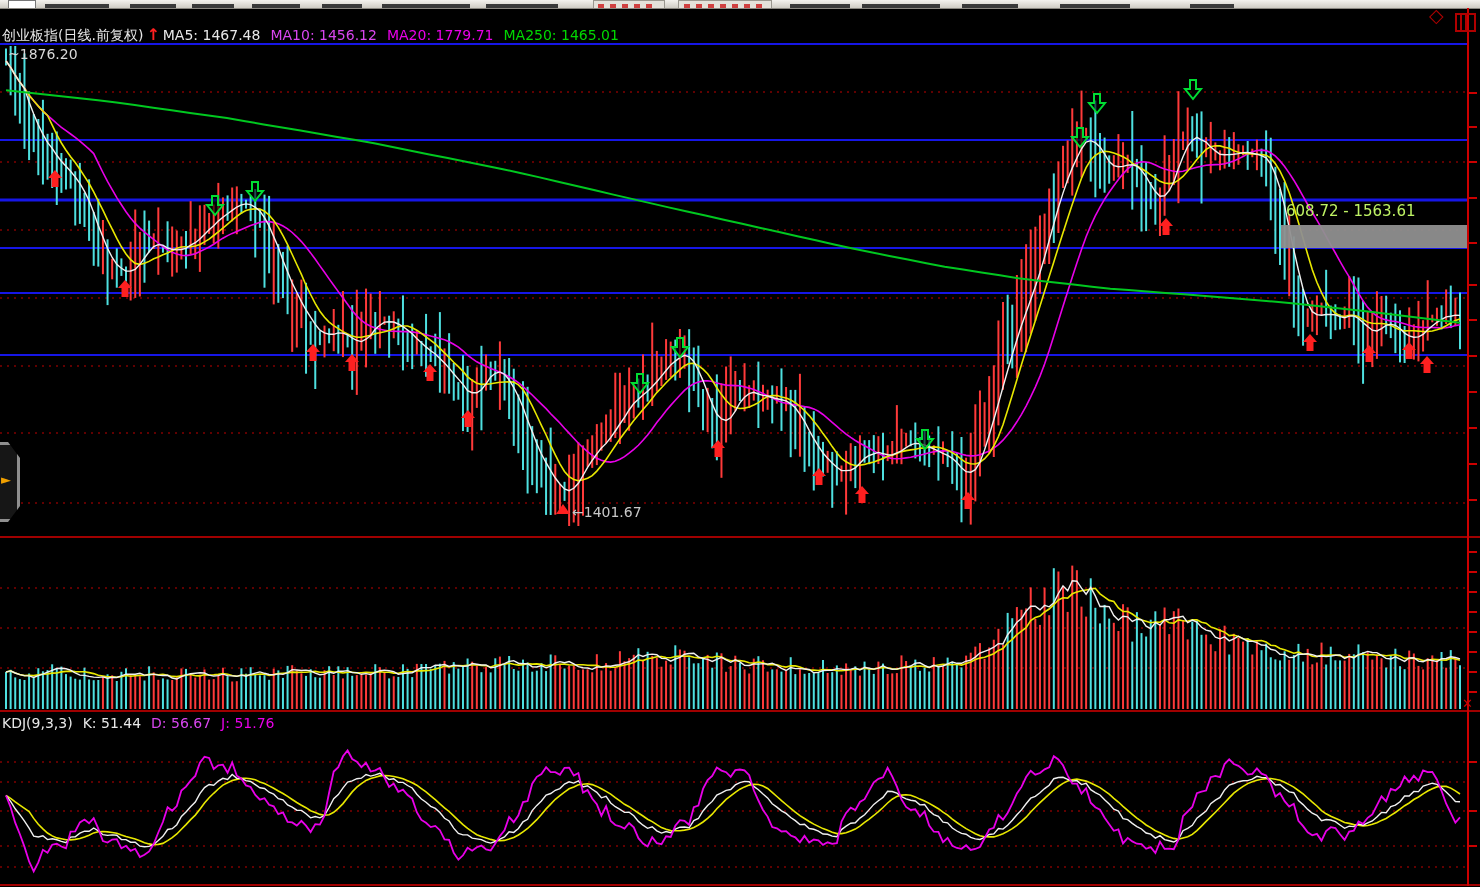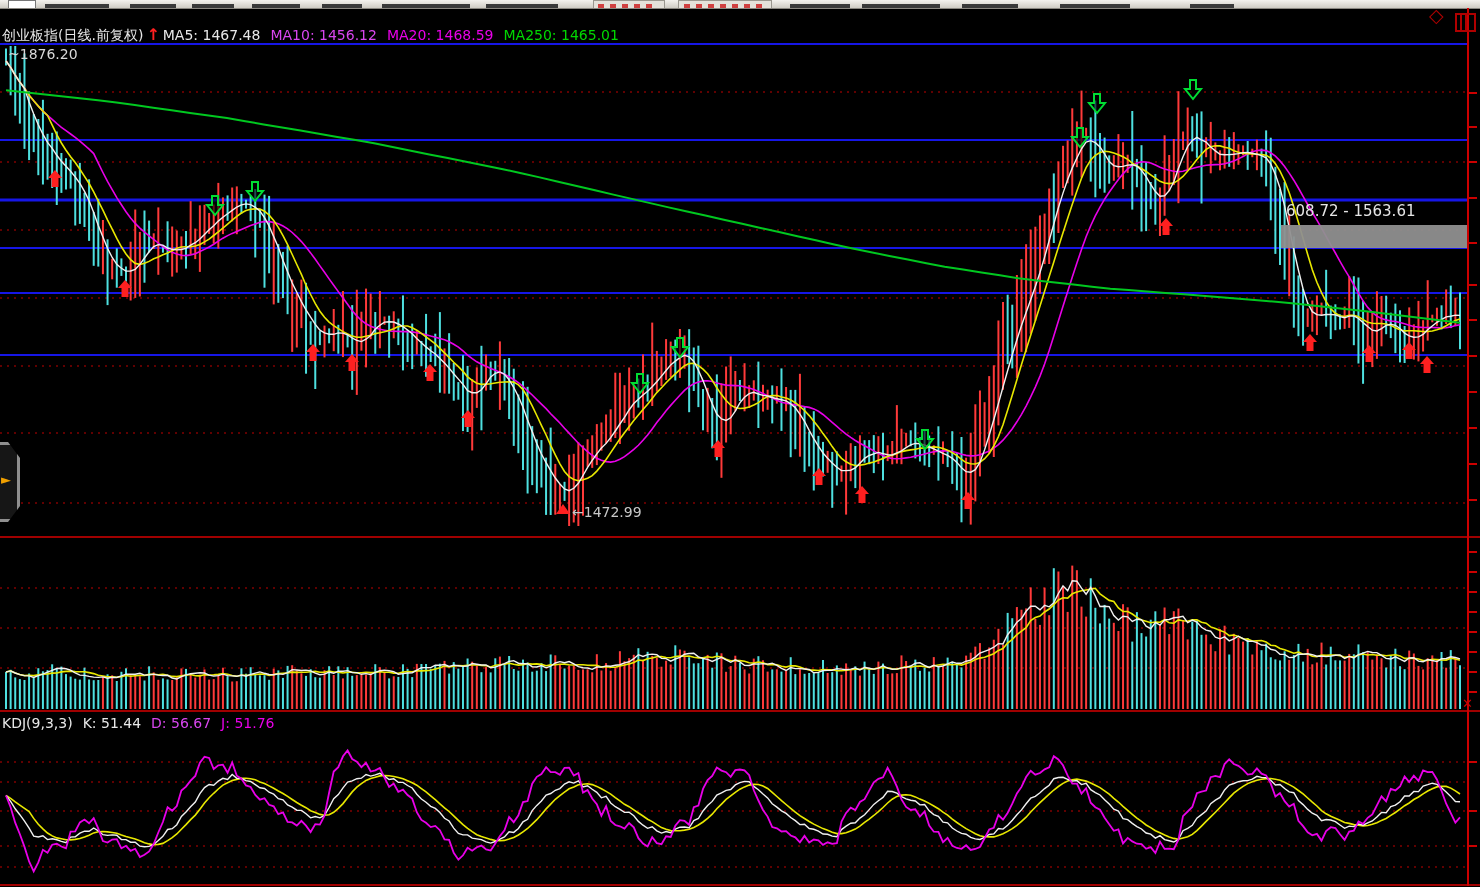--- a/index.html
+++ b/index.html
@@ -15,21 +15,21 @@
   
   #chart-svg{position:absolute;left:0;top:0;}
   
   .ovl{position:absolute;white-space:nowrap;font-size:14px;line-height:16px;}
   #main-header{left:2px;top:27px;color:#e8e8e8;}
   #main-header .up{color:#ff2020;font-weight:bold;font-size:16px;padding:0 3px;}
   .c-white{color:#e8e8e8;} .c-yellow{color:#d946ef;} .c-mag{color:#e800e8;} .c-green{color:#00d800;margin-top:24px;}
   .sp{padding-right:10px;}
   #high-label{left:8px;top:46px;color:#d8d8d8;}
   #low-label{left:572px;top:504px;color:#c8c8c8;}
-  #range-label{left:1286px;top:203px;color:#e5e5e5;font-size:15px;}
+  #range-label{left:1286px;top:203px;color:#bef264;font-size:15px;}
   #vol-header{left:2px;top:540px;color:#e8e8e8;}
   #kdj-header{left:2px;top:715px;color:#e8e8e8;}
   #icon-diamond{left:1429px;top:7px;color:#b00000;font-size:19px;}
   #icon-window{position:absolute;left:1455px;top:13px;width:17px;height:15px;border:2px solid #b00000;
     background:linear-gradient(90deg,transparent 3px,#b00000 3px 5px,transparent 5px 8px,#b00000 8px 10px,transparent 10px);}
   #panel-handle{position:absolute;left:0;top:442px;width:17px;height:74px;background:#161616;
     border:3px solid #8f8f8f;border-left:none;
     clip-path:polygon(0 0,40% 0,100% 20%,100% 80%,40% 100%,0 100%);}
   #panel-handle .tri{position:absolute;left:1px;top:27px;color:#f0a000;font-size:13px;}
 </style>
@@ -772,25 +772,25 @@
       <line x1="1468" y1="652" x2="1477" y2="652" stroke="#cc0000" stroke-width="2"></line>
       <line x1="1468" y1="672" x2="1477" y2="672" stroke="#cc0000" stroke-width="2"></line>
       <line x1="1468" y1="692" x2="1477" y2="692" stroke="#cc0000" stroke-width="2"></line>
       <line x1="1468" y1="762" x2="1477" y2="762" stroke="#cc0000" stroke-width="2"></line>
       <line x1="1468" y1="811" x2="1477" y2="811" stroke="#cc0000" stroke-width="2"></line>
       <line x1="1468" y1="846" x2="1477" y2="846" stroke="#cc0000" stroke-width="2"></line>
       <text x="1462" y="708" fill="#cc0000" font-size="13" font-family="DejaVu Sans,sans-serif">✕</text>
     </svg>
 
   <div id="main-header" class="ovl">
-    <span>创业板指(日线.前复权)</span><span class="up">↑</span><span class="c-white sp">MA5: 1467.48</span><span class="c-yellow sp">MA10: 1456.12</span><span class="c-mag sp">MA20: 1468.59</span><span class="c-green">MA250: 1465.01</span>
+    <span>创业板指(日线.前复权)</span><span class="up">↑</span><span class="c-white sp">MA5: 1467.48</span><span class="c-yellow sp">MA10: 1456.12</span><span class="c-mag sp">MA20: 1779.71</span><span class="c-green">MA250: 1465.01</span>
   </div>
 
   <div id="high-label" class="ovl">~1876.20</div>
-  <div id="low-label" class="ovl">←1472.99</div>
+  <div id="low-label" class="ovl">←1401.67</div>
   <div id="range-label" class="ovl">608.72 - 1563.61</div>
 
 
   <div id="kdj-header" class="ovl">
     <span class="c-white sp">KDJ(9,3,3)</span><span class="c-white sp">K: 51.44</span><span class="c-yellow sp">D: 56.67</span><span class="c-mag">J: 51.76</span>
   </div>
 
   <div id="icon-diamond" class="ovl">◇</div>
   <div id="icon-window"></div>
 

